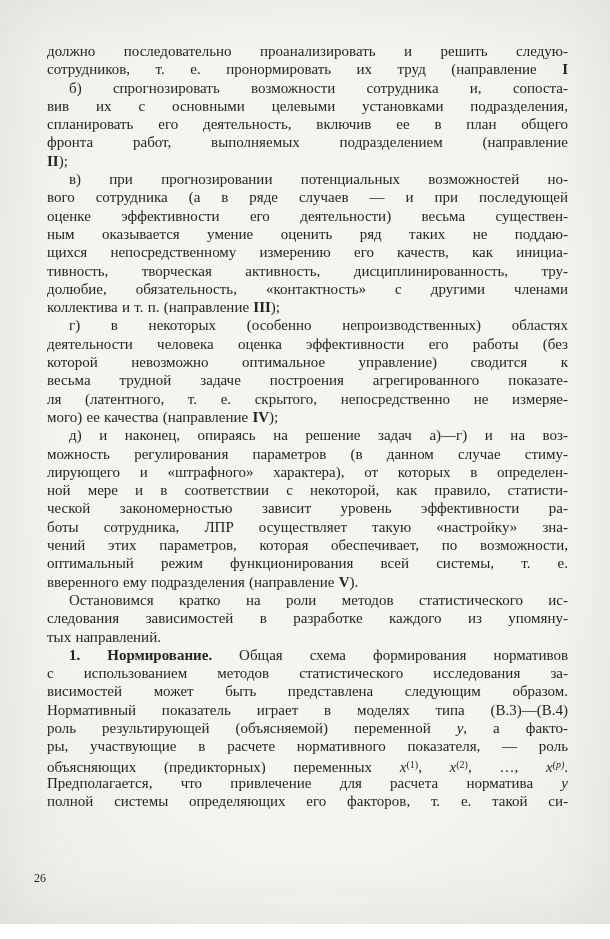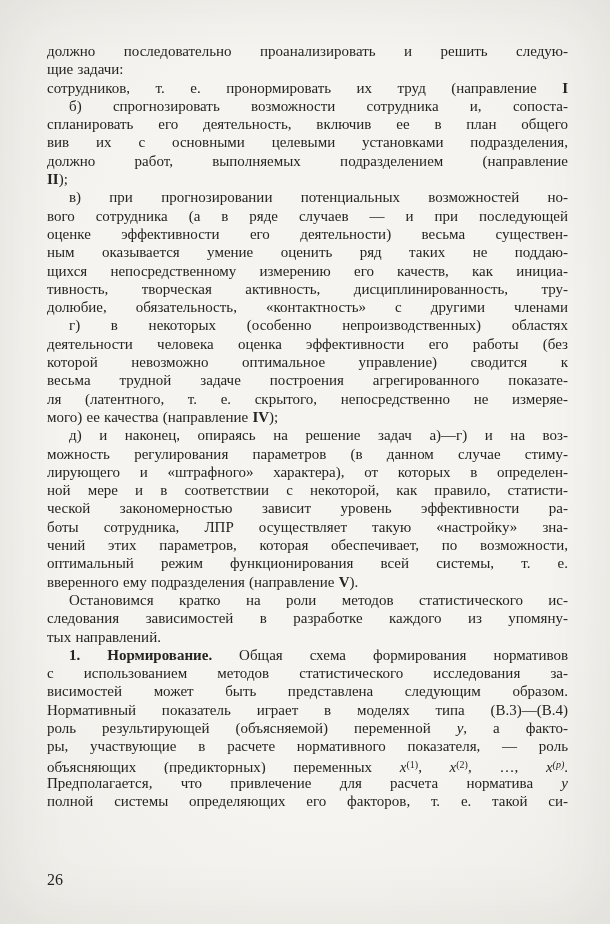--- a/index.html
+++ b/index.html
@@ -36,46 +36,46 @@
   }
   .line.indent {
     text-indent: 22px;
   }
   .b  { font-weight: bold; }
   .i  { font-style: italic; font-family: "Liberation Serif", serif; }
   .sup  { font-size: 10px; vertical-align: 4px; letter-spacing: 0; }
   .supi { font-size: 10px; vertical-align: 4px; font-style: italic; }
   .page-number {
     position: absolute;
-    left: 47px;
+    left: 34px;
     top: 871px;
-    font-size: 16px;
+    font-size: 12px;
     color: #242422;
   }
 </style>
 </head>
 <body>
 
 <div class="page">
   <div class="text-block">
       <div class="line"><span>должно последовательно проанализировать и решить следую-</span></div>
-      <div class="line last"><span>щие задачи:</span></div>
       <div class="line"><span>сотрудников, т. е. пронормировать их труд (направление </span><span class="b">I</span></div>
       <div class="line indent"><span>б) спрогнозировать возможности сотрудника и, сопоста-</span></div>
+      <div class="line"><span>вив их с основными целевыми установками подразделения,</span></div>
       <div class="line"><span>спланировать его деятельность, включив ее в план общего</span></div>
-      <div class="line"><span>вив их с основными целевыми установками подразделения,</span></div>
-      <div class="line"><span>должно работ, выполняемых подразделением (направление</span></div>
+      <div class="line"><span>фронта работ, выполняемых подразделением (направление</span></div>
       <div class="line last"><span class="b">II</span><span>);</span></div>
       <div class="line indent"><span>в) при прогнозировании потенциальных возможностей но-</span></div>
       <div class="line"><span>вого сотрудника (а в ряде случаев — и при последующей</span></div>
       <div class="line"><span>оценке эффективности его деятельности) весьма существен-</span></div>
       <div class="line"><span>ным оказывается умение оценить ряд таких не поддаю-</span></div>
       <div class="line"><span>щихся непосредственному измерению его качеств, как инициа-</span></div>
       <div class="line"><span>тивность, творческая активность, дисциплинированность, тру-</span></div>
       <div class="line"><span>долюбие, обязательность, «контактность» с другими членами</span></div>
+      <div class="line last"><span>коллектива и т. п. (направление </span><span class="b">III</span><span>);</span></div>
       <div class="line indent"><span>г) в некоторых (особенно непроизводственных) областях</span></div>
       <div class="line"><span>деятельности человека оценка эффективности его работы (без</span></div>
       <div class="line"><span>которой невозможно оптимальное управление) сводится к</span></div>
       <div class="line"><span>весьма трудной задаче построения агрегированного показате-</span></div>
       <div class="line"><span>ля (латентного, т. е. скрытого, непосредственно не измеряе-</span></div>
       <div class="line last"><span>мого) ее качества (направление </span><span class="b">IV</span><span>);</span></div>
       <div class="line indent"><span>д) и наконец, опираясь на решение задач а)—г) и на воз-</span></div>
       <div class="line"><span>можность регулирования параметров (в данном случае стиму-</span></div>
       <div class="line"><span>лирующего и «штрафного» характера), от которых в определен-</span></div>
       <div class="line"><span>ной мере и в соответствии с некоторой, как правило, статисти-</span></div>

